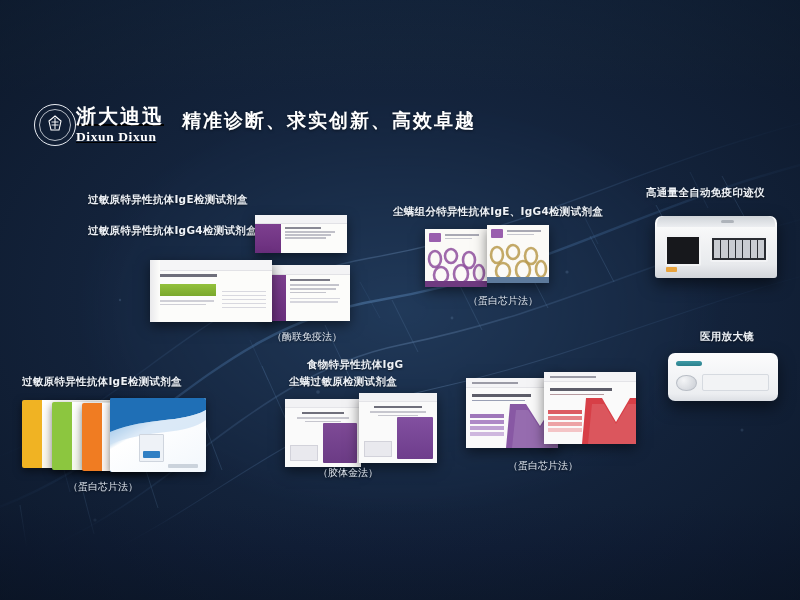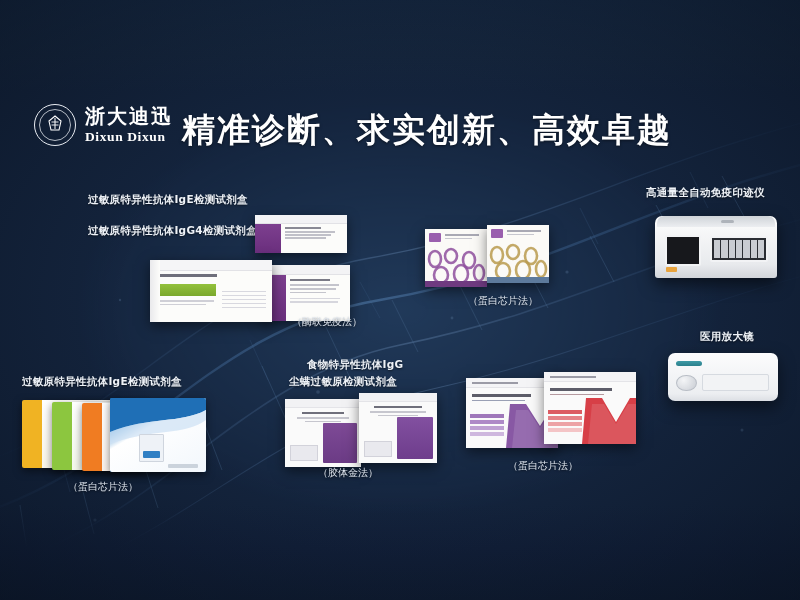--- a/index.html
+++ b/index.html
@@ -26,27 +26,27 @@
     background:linear-gradient(0deg,#101d33 0%,#12203a 55%,rgba(17,31,54,0) 100%); }
 
   
   .header { position:absolute; left:34px; top:104px; display:flex; align-items:center; }
   .logo-mark { width:42px; height:42px; border-radius:50%;
     border:1.6px solid #e9edf3; display:flex; align-items:center; justify-content:center;
     position:relative; flex:none; }
   .logo-mark::before { content:""; position:absolute; inset:4px; border-radius:50%;
     border:1px solid rgba(233,237,243,.75); }
   .logo-mark svg { position:relative; }
-  .logo-txt { margin-left:9px; }
+  .logo-txt { margin-left:0;text-decoration:underline; }
   .logo-cn { color:#fff; font-size:20px; font-weight:700; letter-spacing:2px; line-height:1.05;
     font-family:"DejaVu Sans","Liberation Sans",sans-serif; }
   .logo-en { color:#fff; font-size:13.5px; font-weight:700; letter-spacing:.6px; margin-top:2px;
     font-family:"Liberation Serif",serif; }
   .headline { position:absolute; left:182px; top:108px; color:#fff;
-    font-size:33px; font-weight:700; letter-spacing:2px; white-space:nowrap;
+    font-size:19px; font-weight:700; letter-spacing:2px; white-space:nowrap;
     font-family:"DejaVu Sans","Liberation Sans",sans-serif;
     text-shadow:0 1px 3px rgba(0,0,0,.5); }
 
   
   .lbl { position:absolute; color:#eef2f7; font-size:10.5px; font-weight:700;
     letter-spacing:.3px; white-space:nowrap;
     font-family:"DejaVu Sans","Liberation Sans",sans-serif;
     text-shadow:0 1px 2px rgba(0,0,0,.55); }
   .cap { position:absolute; color:#dfe6ef; font-size:10px; white-space:nowrap;
     font-family:"DejaVu Sans","Liberation Sans",sans-serif;
@@ -218,22 +218,23 @@
       <div style="position:absolute;right:6px;bottom:5px;width:44px;height:26px;">
         <div style="height:1.4px;background:#d8d8df;margin-bottom:2.6px;"></div>
         <div style="height:1.4px;background:#d8d8df;margin-bottom:2.6px;"></div>
         <div style="height:1.4px;background:#d8d8df;margin-bottom:2.6px;"></div>
         <div style="height:1.4px;background:#d8d8df;margin-bottom:2.6px;"></div>
         <div style="height:1.4px;background:#d8d8df;"></div>
       </div>
       <div style="position:absolute;left:0;top:0;bottom:0;width:10px;background:linear-gradient(90deg,#e9e9ec,#fdfdfb);"></div>
     </div>
   </div>
-  <div class="cap" style="left:272px; top:315px;margin-left:20px;">（酶联免疫法）</div>
-
+  <div class="cap" style="left:272px; top:330px;">（酶联免疫法）</div>
+
+  <div class="lbl" style="left:393px; top:205px;">尘螨组分特异性抗体IgE、IgG4检测试剂盒</div>
 
   <div class="grp" style="left:425px; top:225px; width:125px; height:62px;">
 
     <div class="chipbox" style="left:0; top:4px; width:62px; height:58px;">
       <div style="position:absolute;left:4px;top:4px;width:12px;height:9px;background:#9a5fae;border-radius:1px;"></div>
       <div class="mini" style="position:absolute;left:20px;top:5px;right:3px;">
         <div style="height:1.6px;background:#a9a9b4;width:88%;margin-bottom:2px;"></div>
         <div style="height:1.4px;background:#c7c7cf;width:70%;"></div>
       </div>
       <svg class="swirl" viewBox="0 0 62 40" style="height:40px;">

